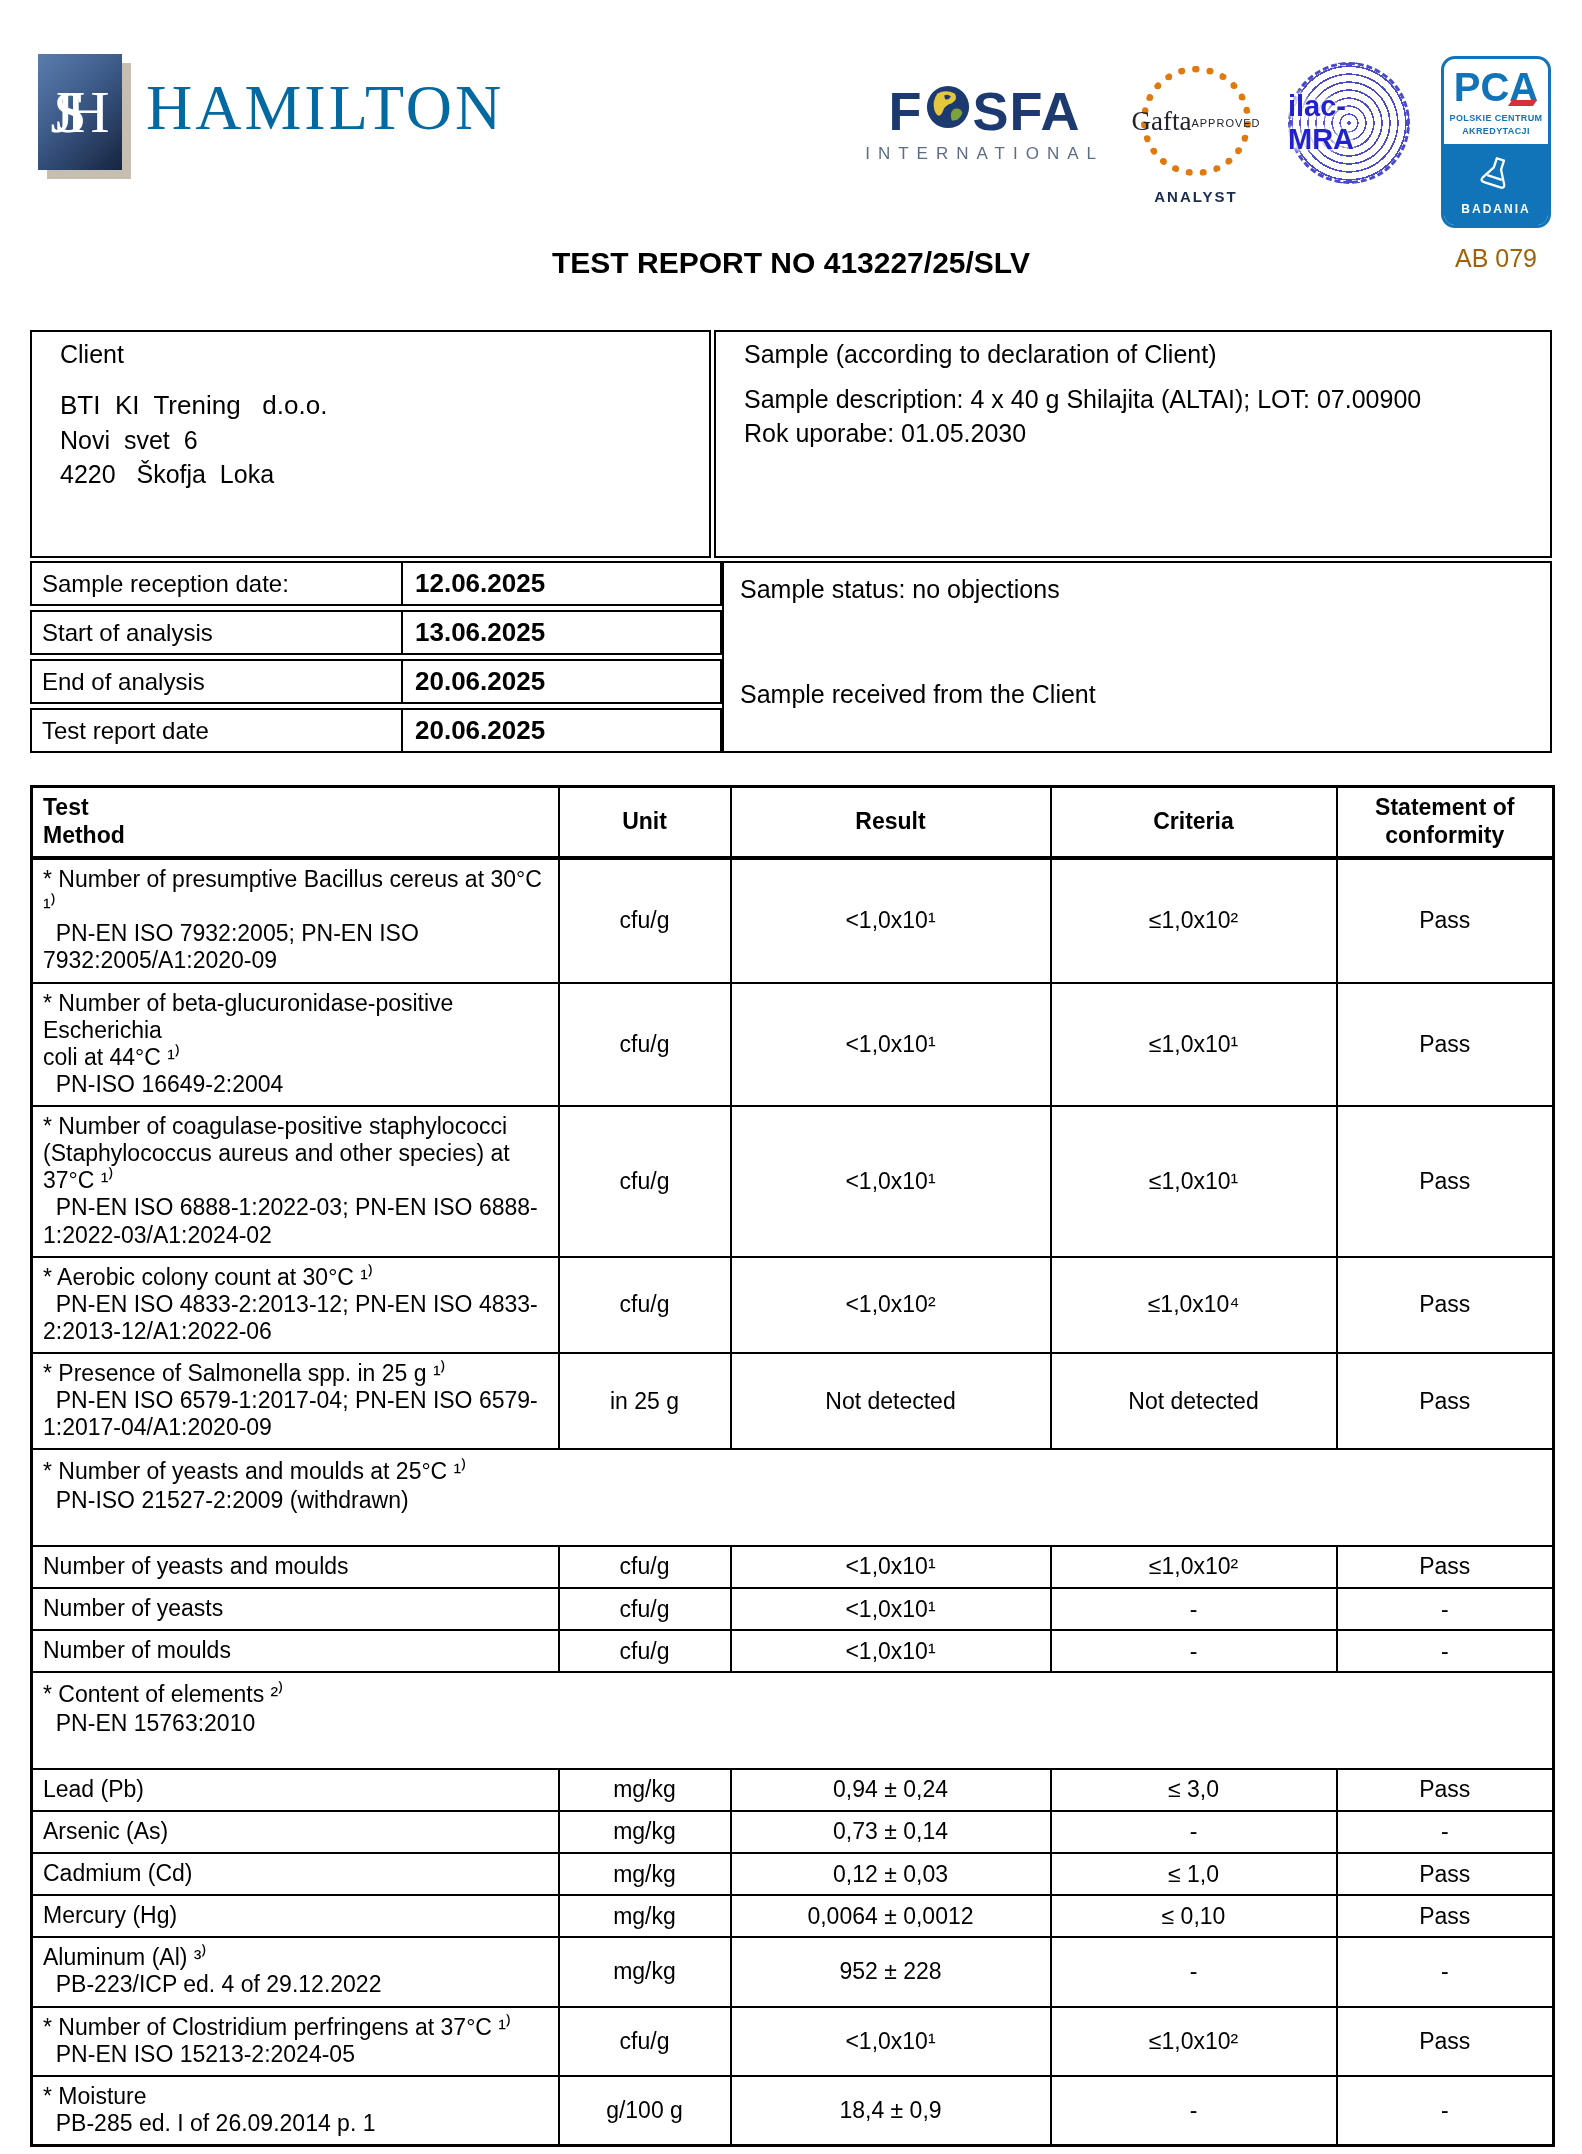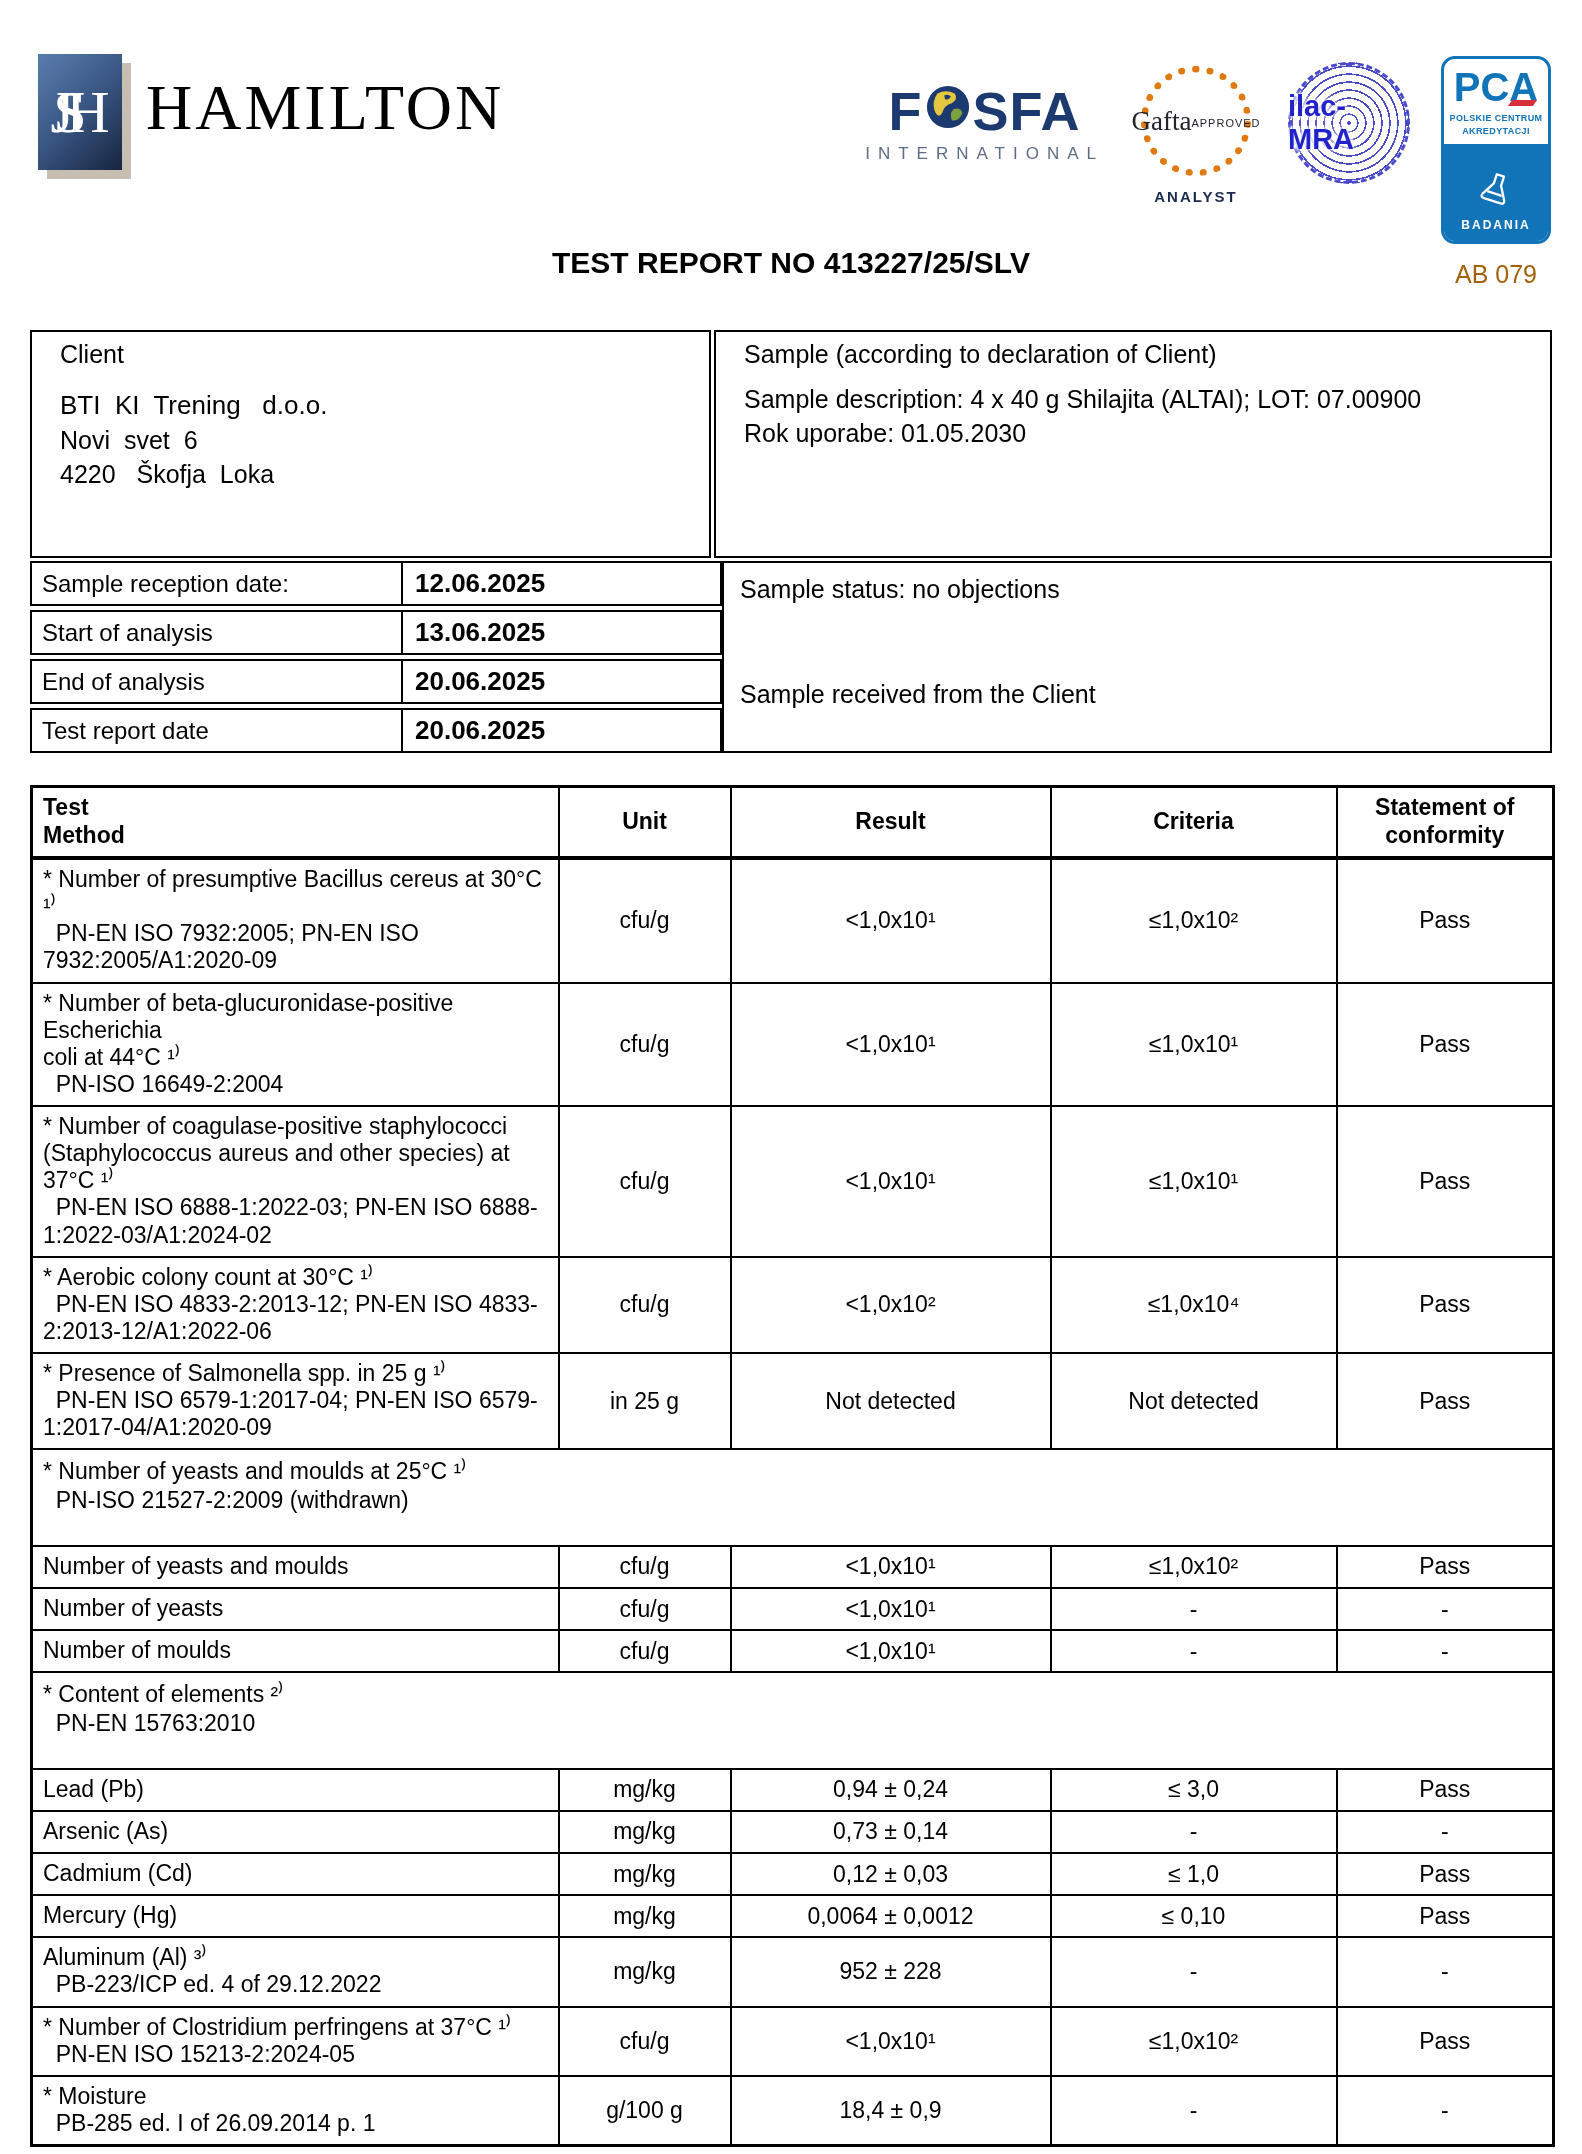--- a/index.html
+++ b/index.html
@@ -19,21 +19,21 @@
     box-shadow: 9px 9px 0 #c7beb2;
     display: flex; align-items: center; justify-content: center;
   }
   .jsh-mono {
     font-family: "Liberation Serif", serif;
     font-size: 60px; color: #ffffff; line-height: 1;
     letter-spacing: -0.34em; padding-right: 0.34em;
   }
   .brand-name {
     font-family: "Liberation Serif", serif;
-    font-size: 64px; color: #000000; letter-spacing: 3px;
+    font-size: 64px; color: #0369a1; letter-spacing: 3px;
     margin-left: 24px; line-height: 1; padding-bottom: 8px;
   }
   .brand-right { display: flex; align-items: flex-start; gap: 30px; margin-left: auto; }
 
   .fosfa { margin-top: 30px; text-align: center; }
   .fosfa-word { display: flex; align-items: center; justify-content: center; font-weight: bold; font-size: 54px; color: #1d3a70; letter-spacing: 1px; line-height: 1; }
   .fosfa-globe { margin: 0 2px; }
   .fosfa-sub { font-size: 17px; color: #5d6d86; letter-spacing: 8px; margin-top: 6px; }
 
   .gafta { margin-top: 12px; text-align: center; width: 124px; }
@@ -57,21 +57,21 @@
     position: relative; font-size: 29px; font-weight: bold; color: #2222cc;
     text-shadow: 0 0 5px #fff, 0 0 5px #fff, 0 0 8px #fff;
   }
 
   .pca { margin-top: 2px; text-align: center; width: 112px; }
   .pca-badge { width: 104px; margin: 0 auto; border: 3px solid #1173b8; border-radius: 14px; overflow: hidden; background: #fff; }
   .pca-top { position: relative; }
   .pca-acronym { font-size: 40px; font-weight: bold; color: #1173b8; line-height: 1; padding-top: 8px; letter-spacing: 0; }
   .pca-red { position: absolute; right: 13px; bottom: 1px; width: 25px; height: 6px; background: #d6303c; transform: skewX(-35deg); }
   .pca-center { font-size: 9px; font-weight: bold; color: #1173b8; letter-spacing: 0.4px; line-height: 1.4; padding: 5px 1px 7px; }
-  .pca-bottom { background: #1173b8; padding: 26px 0 9px; }
+  .pca-bottom { background: #1173b8; padding: 10px 0 9px; }
   .pca-badania { color: #fff; font-size: 12px; font-weight: bold; letter-spacing: 2px; margin-top: 6px; }
   .pca-ab { margin-top: 16px; font-size: 25px; color: #a16207; }
 
   
   .report-title { text-align: center; font-size: 30px; font-weight: bold; margin: 40px 0 0 0; }
 
   
   .content { padding: 0 30px; }
   .info-top { display: grid; grid-template-columns: 681px 838px; column-gap: 3px; margin-top: 50px; }
   .client-box, .sample-box { border: 2px solid #000; height: 228px; box-sizing: border-box; padding: 8px 28px; }

